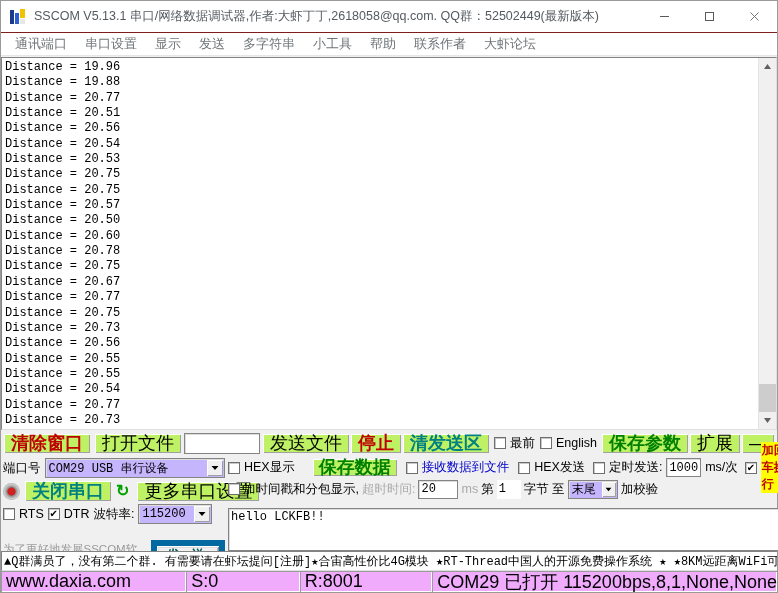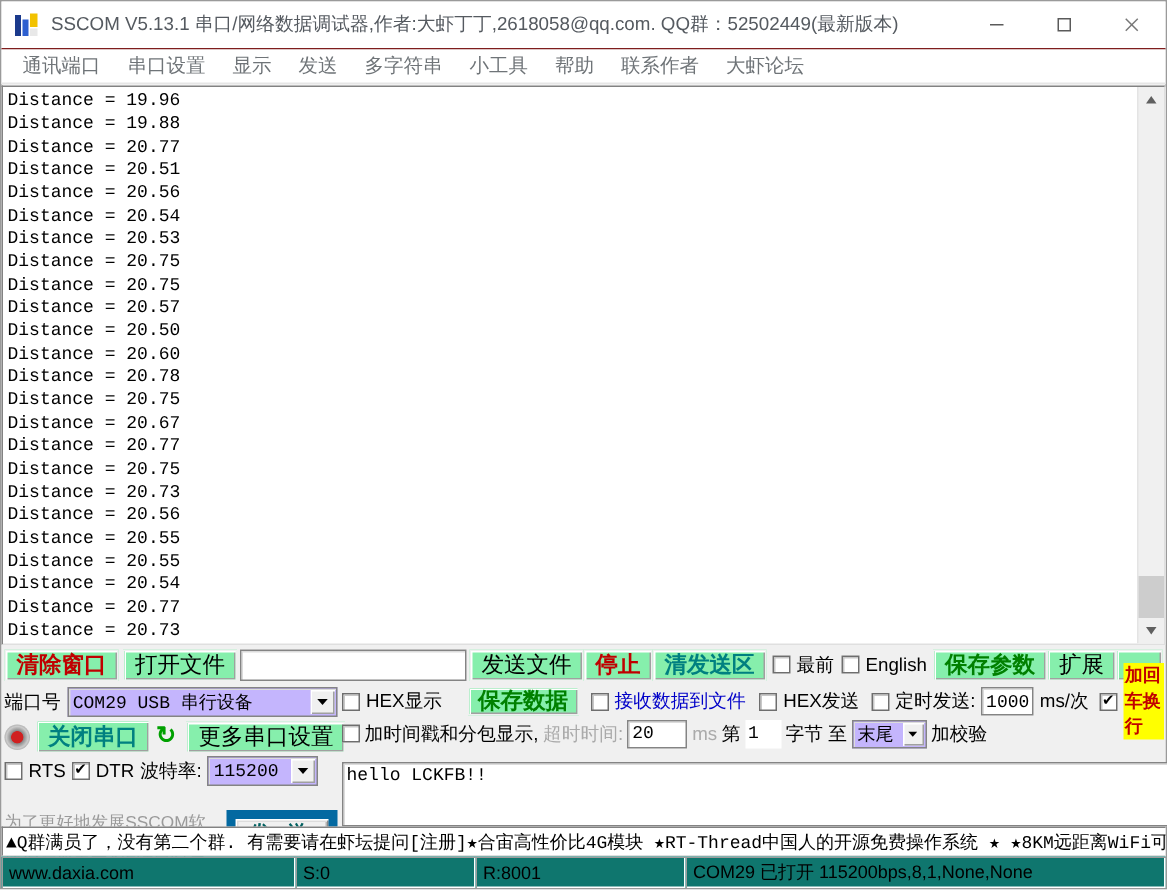--- a/index.html
+++ b/index.html
@@ -125,25 +125,25 @@
   .toolrow {
     flex: 0 0 auto;
     height: 26px;
     display: flex;
     align-items: center;
     background: #f0f0f0;
     padding: 0 2px;
     gap: 0px;
   }
   .btn3d {
-    background: #86efac;
+    background: #bef264;
     border: 1px solid #f0f0f0;
     box-shadow: inset 1px 1px 0 #ffffff, inset -1px -1px 0 #a0a0a0;
     padding: 2px 7px;
-    font-size: 15px;
+    font-size: 18px;
     line-height: 15px;
     white-space: nowrap;
     color: #000;
     height: 21px;
     box-sizing: border-box;
     display:flex; align-items:center;
   }
   .btn-red { color: #c00000; font-weight: bold; }
   .btn-green { color: #008000; font-weight: bold; }
   .btn-teal { color: #008080; font-weight: bold; }
@@ -302,24 +302,24 @@
     overflow: hidden;
     font-family: "Liberation Mono", "DejaVu Sans Mono", monospace;
     padding-left: 2px;
     box-sizing: border-box;
   }
 
   
   .statusbar {
     flex: 0 0 auto;
     height: 21px;
-    background: #0f766e;
+    background: #f0abfc;
     display: flex;
     align-items: stretch;
-    font-size: 12px;
+    font-size: 18px;
     box-sizing: border-box;
     text-align: center;
   }
   .st-cell {
     display: flex; align-items: center;
     padding-left: 5px;
     box-shadow: inset 1px 1px 0 #9c9c9c, inset -1px -1px 0 #ffffff;
     border-right: 0;
     color: #000;
     white-space: nowrap;

